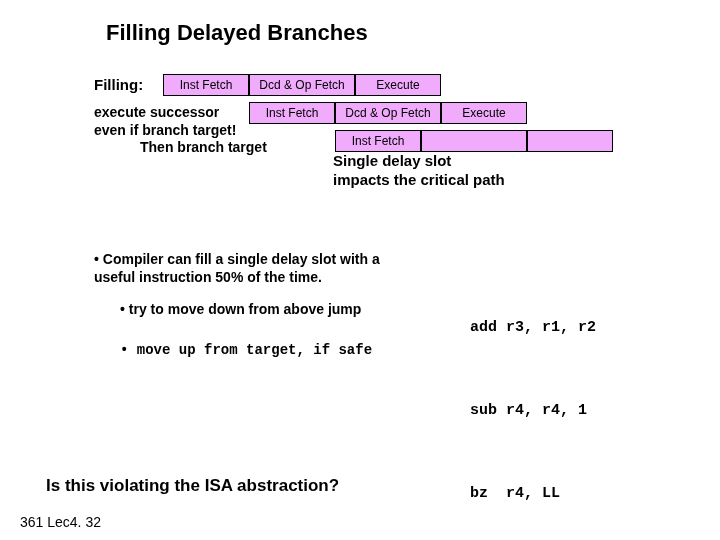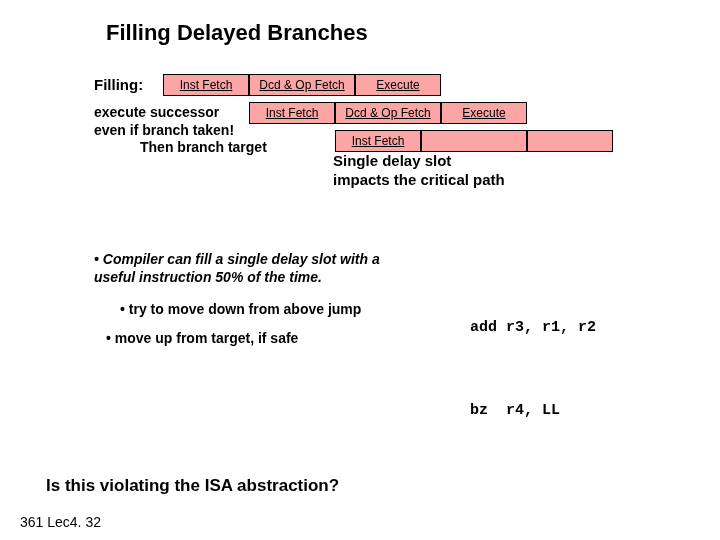--- a/index.html
+++ b/index.html
@@ -26,27 +26,26 @@
     left: 94px;
     top: 76px;
     font-size: 15px;
     font-weight: bold;
   }
   .stage {
     position: absolute;
     border: 1px solid #000;
     font-size: 12px;
     text-align: center;
-    background: #fca5a5;
+    background: #f0abfc;
     display: flex;
     align-items: center;
     justify-content: center;
     padding: 0 2px;
     box-sizing: border-box;
-    text-decoration: underline;
   }
   .row1 { top: 74px; height: 22px; }
   .row2 { top: 102px; height: 22px; }
   .row3 { top: 130px; height: 22px; }
   .succ-block {
     position: absolute;
     left: 94px;
     top: 104px;
     width: 202px;
     font-size: 14px;
@@ -63,23 +62,23 @@
   }
   .bullets {
     position: absolute;
     left: 94px;
     top: 250px;
     width: 320px;
     font-size: 14px;
     font-weight: bold;
     line-height: 1.3;
   }
-  .bullets .b1 { margin: 0 0 14px 0; font-style: italic; }
-  .bullets .b2 { margin: 0 0 10px 26px; }
-  .bullets .b3 { margin: 0 0 0 12px; }
+  .bullets .b1 { margin: 0 0 14px 0; }
+  .bullets .b2 { margin: 0 0 22px 26px; }
+  .bullets .b3 { margin: 0 0 0 26px; font-family: Liberation Mono, monospace; }
   .code {
     position: absolute;
     left: 470px;
     top: 258px;
     font-family: "Courier New", monospace;
     font-size: 15px;
     font-weight: bold;
     line-height: 1.85;
     white-space: pre;
   }
@@ -111,37 +110,38 @@
 <div class="stage row2" style="left:249px; width:86px;">Inst Fetch</div>
 <div class="stage row2" style="left:335px; width:106px;">Dcd &amp; Op Fetch</div>
 <div class="stage row2" style="left:441px; width:86px;">Execute</div>
 
 <div class="stage row3" style="left:335px; width:86px;">Inst Fetch</div>
 <div class="stage row3" style="left:421px; width:106px; border-left:1px solid #000; border-right:1px solid #000;"></div>
 <div class="stage row3" style="left:527px; width:86px;"></div>
 
 <div class="succ-block">
   <span>execute successor</span><br>
-  <span>even if branch taken!</span><br>
+  <span>even if branch target!</span><br>
   <span style="padding-left:46px;">Then branch target</span><br>
 </div>
 
 <div class="sds">
   <span>Single delay slot</span><br>
   <span>impacts the critical path</span>
 </div>
 
 <div class="bullets">
   <div class="b1">• Compiler can fill a single delay slot with a useful instruction 50% of the time.</div>
   <div class="b2">• try to move down from above jump</div>
   <div class="b3">• move up from target, if safe</div>
 </div>
 
 <div class="code">
   <div>add r3, r1, r2</div>
+  <div>sub r4, r4, 1</div>
   <div>bz  r4, LL</div>
   
   
   
 </div>
 
 <div class="isa-q">Is this violating the ISA abstraction?</div>
 <div class="footer">361  Lec4. 32</div>
 
 </body></html>

